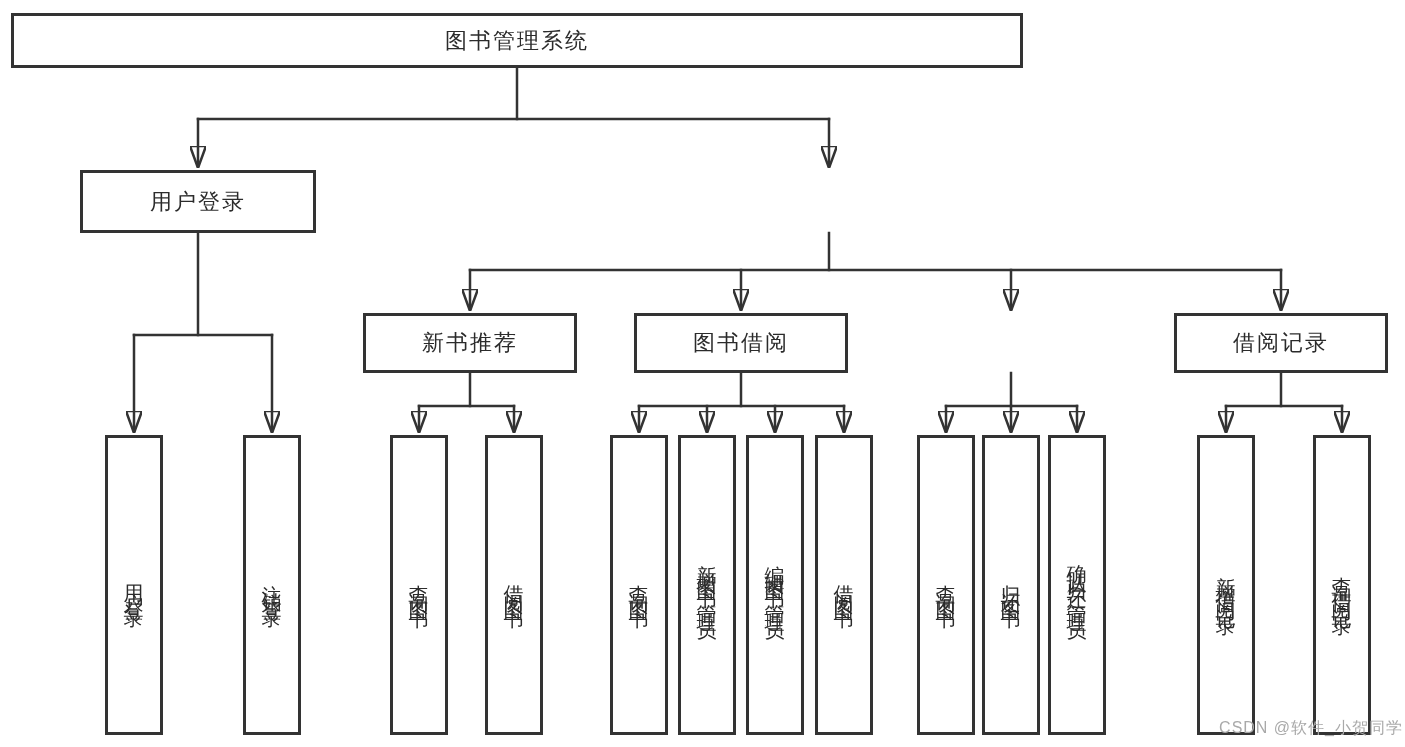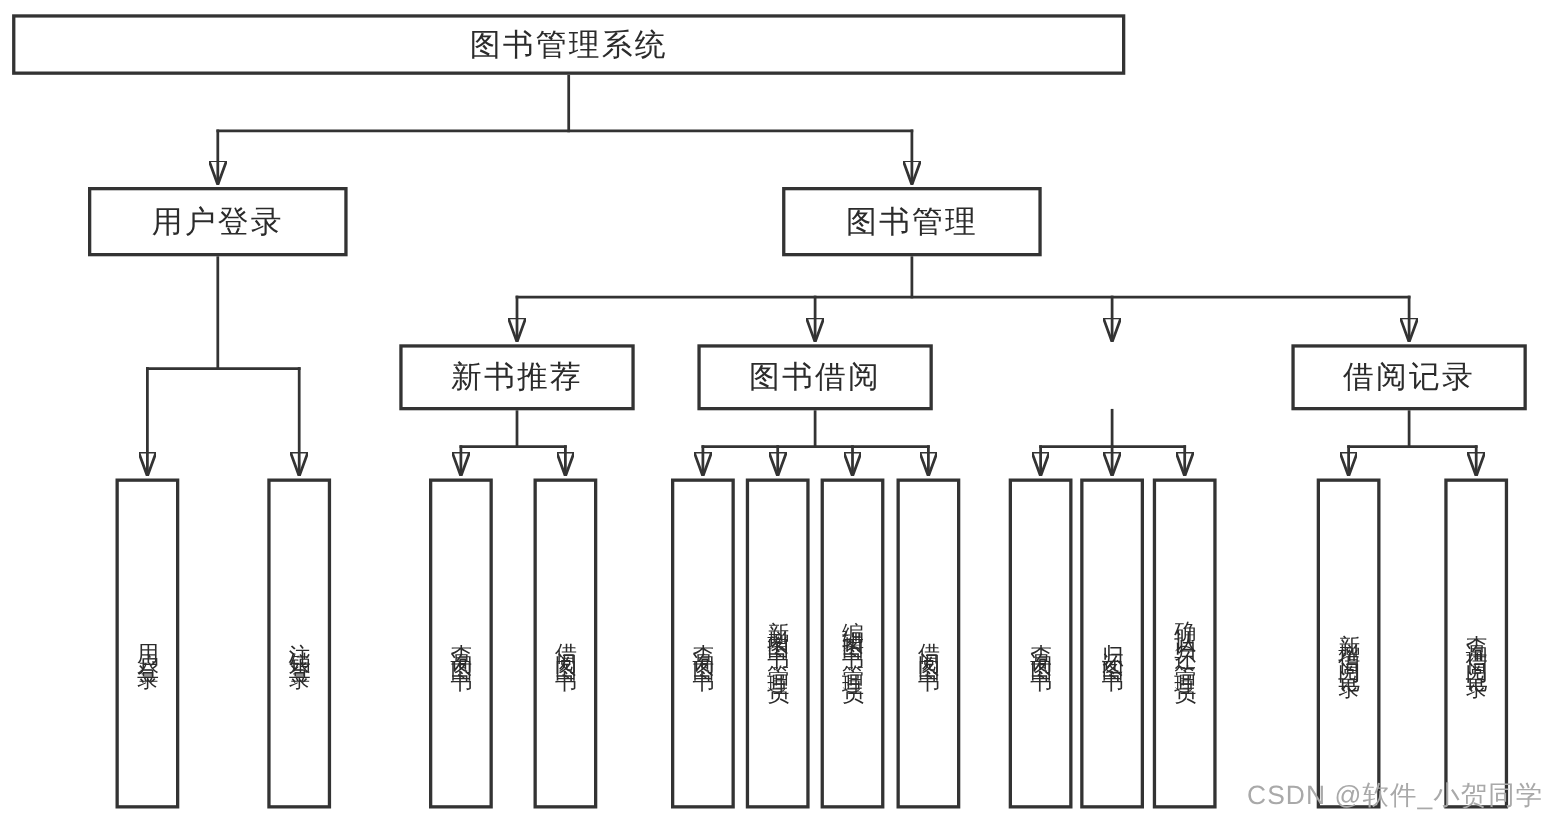--- a/index.html
+++ b/index.html
@@ -22,36 +22,36 @@
     position: absolute;
     box-sizing: border-box;
     border: 3px solid var(--border, #333333);
     background: #ffffff;
     display: flex;
     align-items: center;
     justify-content: center;
     color: var(--ink, #2b2b2b);
     z-index: 2;
   }
-  .hnode { font-size: 28px; letter-spacing: 2px; white-space: nowrap; }
+  .hnode { font-size: 22px; letter-spacing: 2px; white-space: nowrap; }
   .leaf  { width: 58px; height: 300px; top: 435px; }
   .vtext {
     writing-mode: vertical-rl;
     text-orientation: mixed;
     font-size: 20px;
     letter-spacing: 8px;
     line-height: 1;
     white-space: nowrap;
   }
   .watermark {
     position: absolute;
     right: 2px;
     bottom: 8px;
     z-index: 10;
-    font-size: 24px;
+    font-size: 16px;
     letter-spacing: 1px;
     color: var(--wm, #a9a9a9);
     white-space: nowrap;
   }
 </style>
 </head>
 <body>
 
 <div class="stage" style="--bg: #ffffff; --line: #333333; --border: #333333; --ink: #2b2b2b; --wm: #a9a9a9;">
 
@@ -103,23 +103,20 @@
     <path d="M1342,406 V431" marker-end="url(#ah)"></path>
   </svg>
 
   <div class="node hnode" style="left:11px; top:13px; width:1012px; height:55px;">
     <span>图书管理系统</span>
   </div>
 
   <div class="node hnode" style="left:80px; top:170px; width:236px; height:63px;">
     <span>用户登录</span>
   </div>
-  <div class="node hnode" style="left:711px; top:170px; width:236px; height:63px;">
-    <span>图书管理</span>
-  </div>
 
   <div class="node hnode" style="left:363px; top:313px; width:214px; height:60px;">
     <span>新书推荐</span>
   </div>
   <div class="node hnode" style="left:634px; top:313px; width:214px; height:60px;">
     <span>图书借阅</span>
   </div>
   <div class="node hnode" style="left:1174px; top:313px; width:214px; height:60px;">
     <span>借阅记录</span>
   </div>

